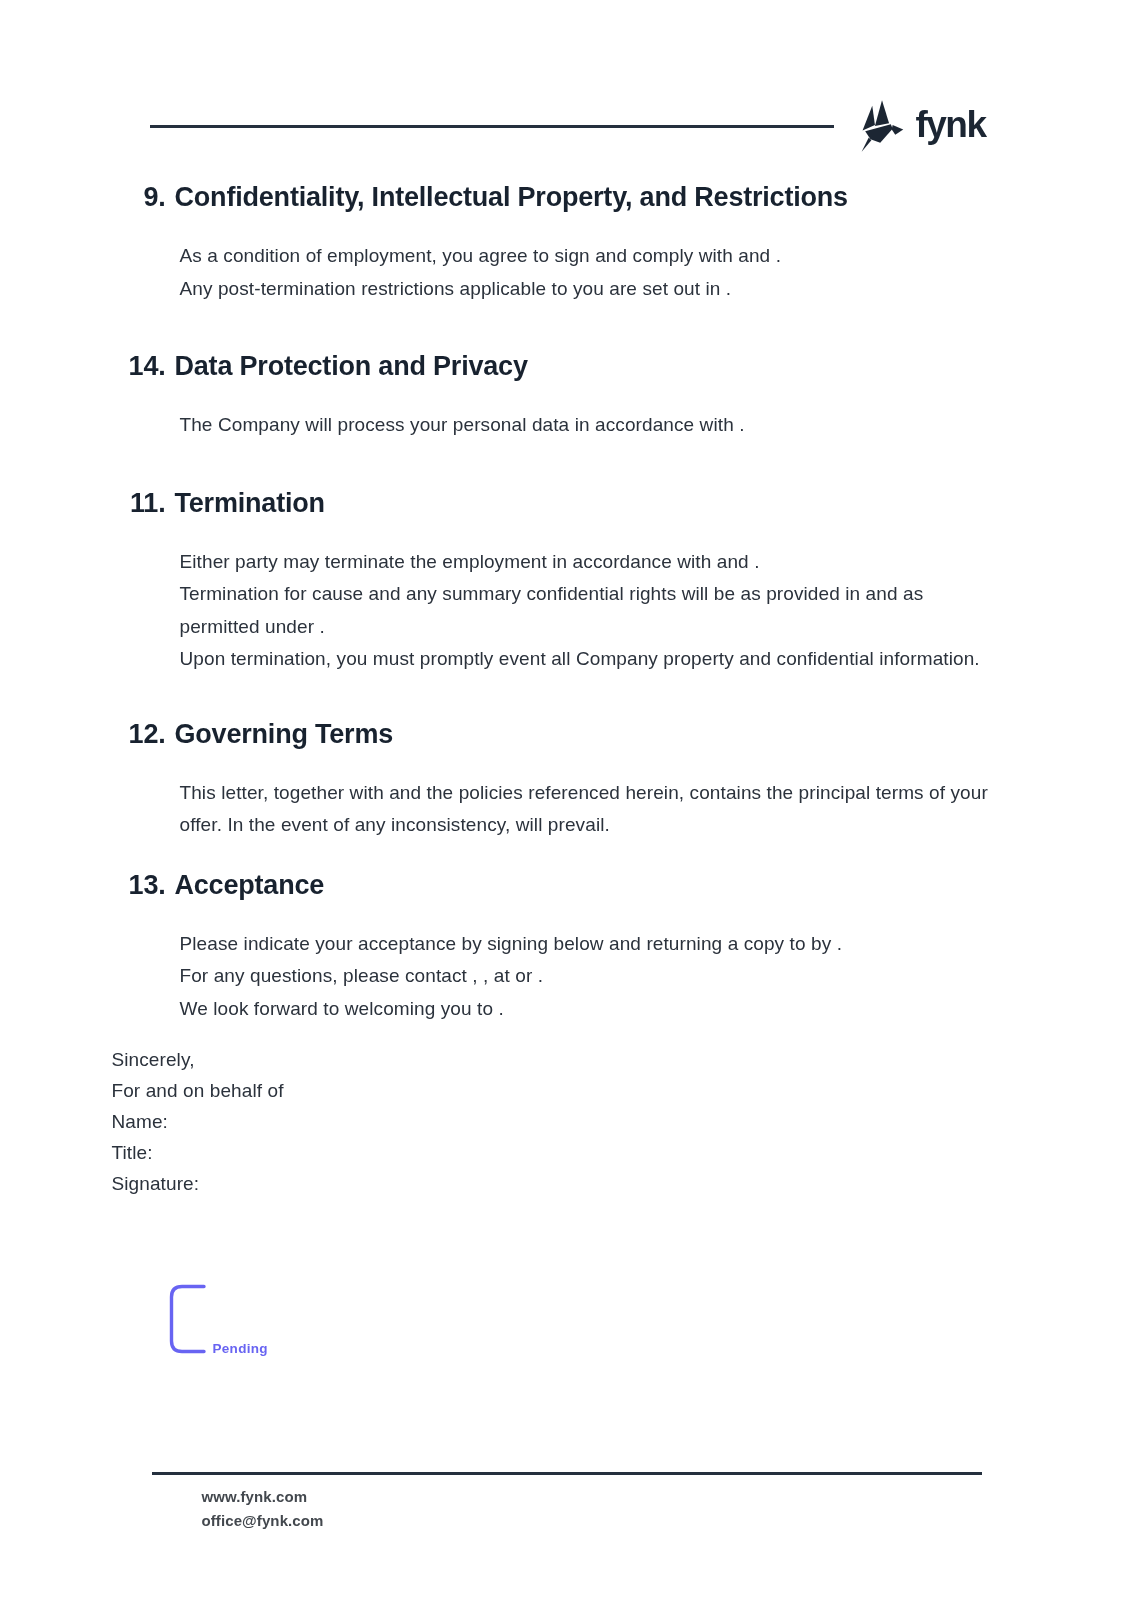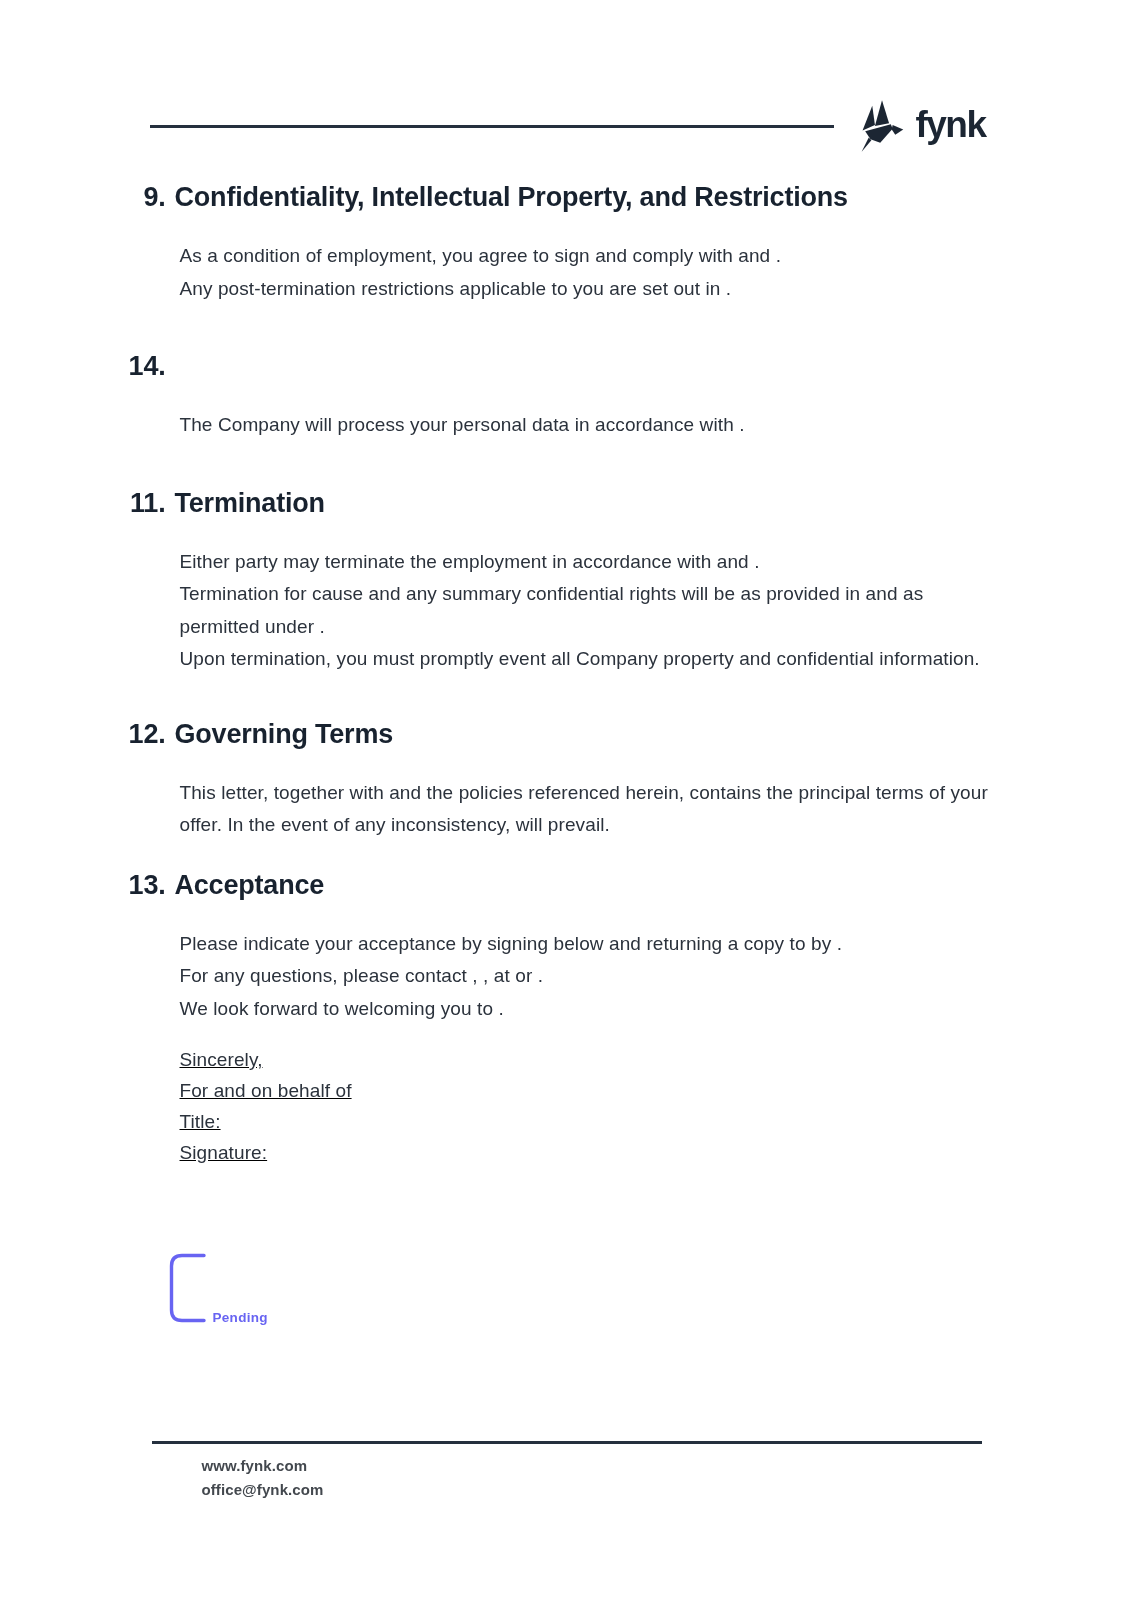--- a/index.html
+++ b/index.html
@@ -32,21 +32,21 @@
   .sec-body p{
     margin:0;font-size:19px;line-height:32.5px;color:#2b323c;
     white-space:pre-line;letter-spacing:0.1px;
   }
   .s9{margin-top:25px;}
   .s10{margin-top:44px;}
   .s11{margin-top:44px;}
   .s12{margin-top:41px;}
   .s13{margin-top:26px;}
   
-  .closing{margin:19px 40px 0 118px;text-decoration:underline;}
+  .closing{margin:19px 40px 0 50px;}
   .closing p{margin:0;font-size:19px;line-height:31px;color:#2b323c;letter-spacing:0.1px;}
   
   .sig-field{position:relative;margin:85px 0 0 105px;width:220px;height:70px;cursor:pointer;}
   .sig-bracket{position:absolute;left:0;top:0;width:40px;height:70px;}
   .sig-status{
     position:absolute;left:46px;bottom:-2px;
     font-size:13.5px;font-weight:600;letter-spacing:0.3px;color:#6864f2;
   }
   
   .footer{margin-top:118px;}
@@ -88,20 +88,21 @@
       </div>
       <div class="sec-body">
         <p>As a condition of employment, you agree to sign and comply with and .</p>
         <p>Any post-termination restrictions applicable to you are set out in .</p>
       </div>
     </section>
 
     <section class="doc-section s10">
       <div class="sec-head">
         <span class="sec-num">14.</span>
+        <h2 class="sec-title">Data Protection and Privacy</h2>
       </div>
       <div class="sec-body">
         <p>The Company will process your personal data in accordance with .</p>
       </div>
     </section>
 
     <section class="doc-section s11">
       <div class="sec-head">
         <span class="sec-num">11.</span>
         <h2 class="sec-title">Termination</h2>
@@ -133,20 +134,21 @@
       <div class="sec-body">
         <p>Please indicate your acceptance by signing below and returning a copy to by .</p>
         <p>For any questions, please contact , , at or .</p>
         <p>We look forward to welcoming you to .</p>
       </div>
     </section>
 
     <div class="closing">
       <p>Sincerely,</p>
       <p>For and on behalf of</p>
+      <p>Name:</p>
       <p>Title:</p>
       <p>Signature:</p>
     </div>
 
     <div class="sig-field">
       <span>
         <svg class="sig-bracket" viewBox="0 0 40 70" xmlns="http://www.w3.org/2000/svg">
           <path d="M37 2.5 H15 Q4.5 2.5 4.5 13 V57 Q4.5 67.5 15 67.5 H37" fill="none" stroke="#6864f2" stroke-width="3.4" stroke-linecap="round"></path>
         </svg>
       </span>

